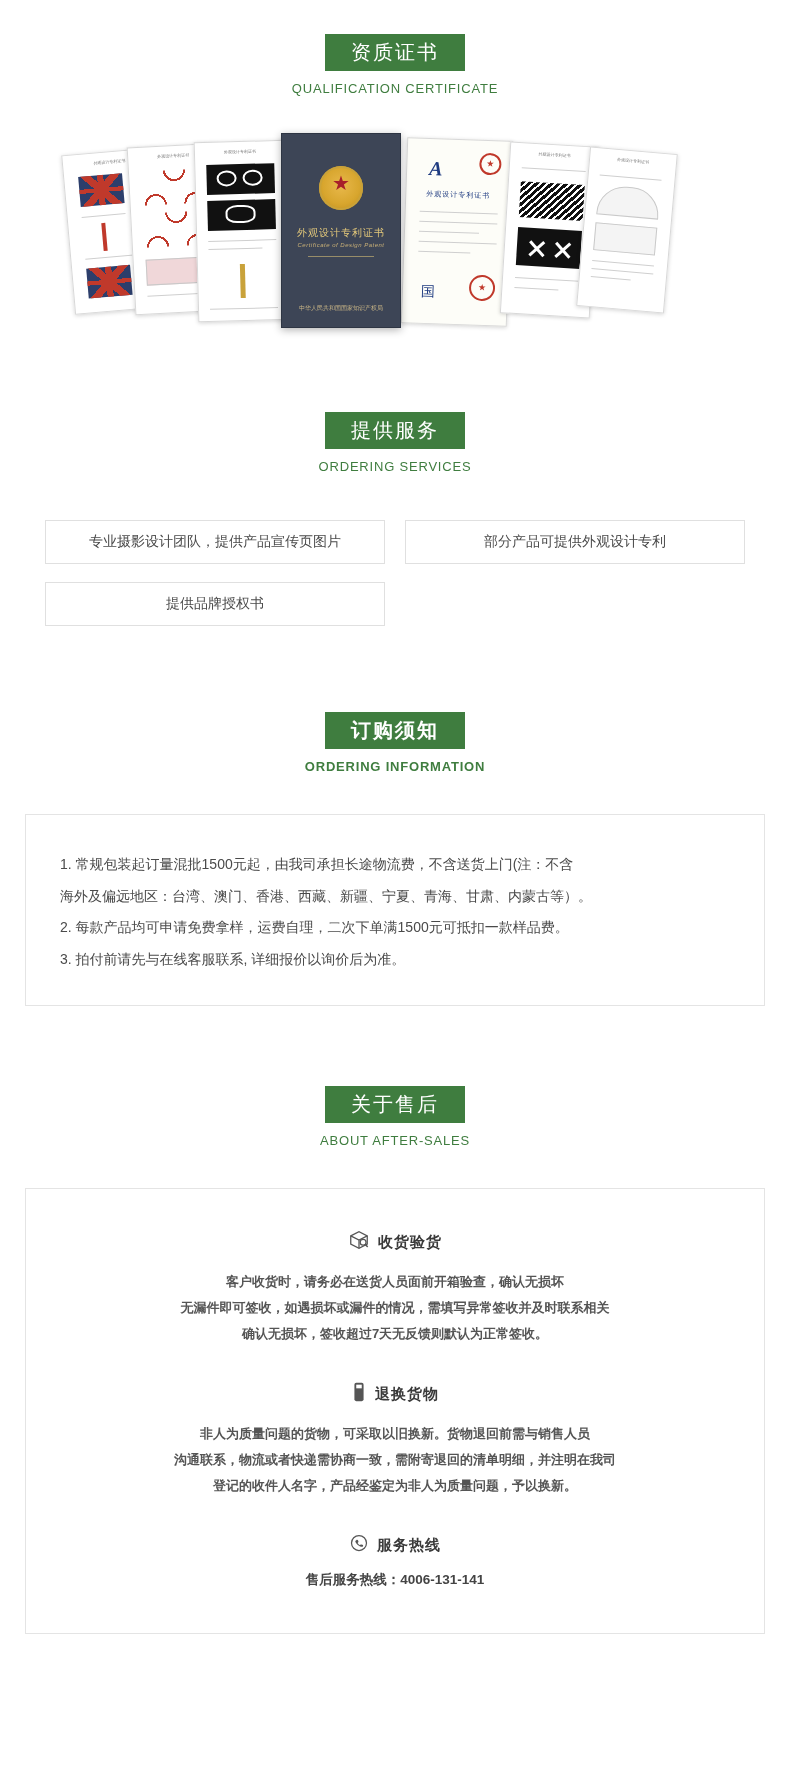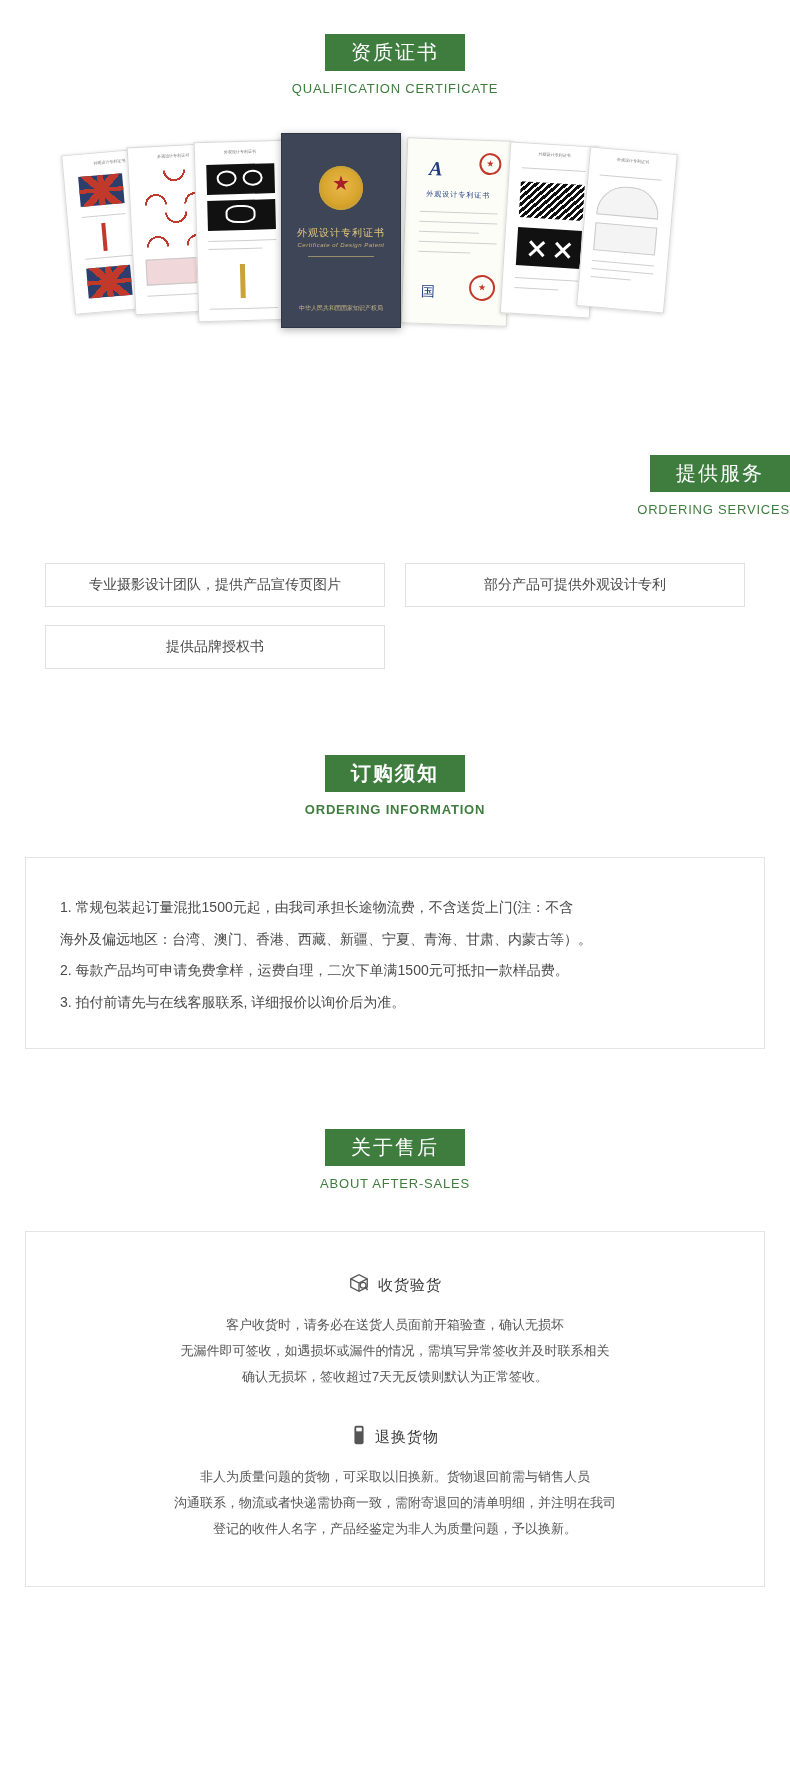--- a/index.html
+++ b/index.html
@@ -191,21 +191,21 @@
 
   
   .panel-after {
     margin: 40px auto 0;
     width: 740px;
     border: 1px solid #e4e4e4;
     background: #fff;
     padding: 40px 30px 44px;
     text-align: center;
   }
-  .as-block { margin-bottom: 34px; }
+  .as-block { margin-bottom: 34px; font-weight: bold; }
   .as-block:last-child { margin-bottom: 0; }
   .as-head {
     display: flex; align-items: center; justify-content: center; gap: 8px;
     margin-bottom: 14px;
   }
   .as-title { font-size: 15px; color: #3a3a3a; letter-spacing: 1px; }
   .as-body { font-size: 13px; line-height: 2; color: #555; }
   .as-phone { font-size: 13.5px; color: #444; }
 
   .ico { display: inline-block; vertical-align: middle; }
@@ -301,21 +301,21 @@
       <div class="line" style="left:11px; top:26px; width:62px;"></div>
       <div class="graybox" style="left:11px; top:36px; width:62px; height:30px; border-radius:28px 28px 0 0;"></div>
       <div class="graybox" style="left:11px; top:74px; width:62px; height:28px;"></div>
       <div class="line" style="left:11px; top:112px; width:62px;"></div>
       <div class="line" style="left:11px; top:120px; width:62px;"></div>
       <div class="line" style="left:11px; top:128px; width:40px;"></div>
     </div>
   </div>
 </div>
 
-<div class="section-head" style="margin-top:107px;text-align:right;">
+<div class="section-head" style="margin-top:64px;">
   <div class="head-badge">提供服务</div>
   <div class="head-sub">ORDERING SERVICES</div>
 </div>
 
 <div class="services">
   <div class="svc-box">专业摄影设计团队，提供产品宣传页图片</div>
   <div class="svc-box">部分产品可提供外观设计专利</div>
   <div class="svc-box">提供品牌授权书</div>
 </div>
 
@@ -367,16 +367,28 @@
       </span>
       <span class="as-title">退换货物</span>
     </div>
     <div class="as-body">
       <div>非人为质量问题的货物，可采取以旧换新。货物退回前需与销售人员</div>
       <div>沟通联系，物流或者快递需协商一致，需附寄退回的清单明细，并注明在我司</div>
       <div>登记的收件人名字，产品经鉴定为非人为质量问题，予以换新。</div>
     </div>
   </div>
 
+  <div class="as-block">
+    <div class="as-head">
+      <span class="ico">
+        <svg width="20" height="20" viewBox="0 0 24 24" fill="none" stroke="#555" stroke-width="1.5">
+          <circle cx="12" cy="12" r="9"></circle>
+          <path d="M8.5 9.2c0-.7.6-1.2 1.2-1.2.6 0 1 .4 1.2 1l.4 1.2c.1.5 0 .9-.4 1.2l-.6.5c.6 1.2 1.6 2.2 2.8 2.8l.5-.6c.3-.4.7-.5 1.2-.4l1.2.4c.6.2 1 .6 1 1.2 0 .6-.5 1.2-1.2 1.2-3.7 0-8.3-4.6-8.3-7.3z" fill="#555" stroke="none"></path>
+        </svg>
+      </span>
+      <span class="as-title">服务热线</span>
+    </div>
+    <div class="as-phone">售后服务热线：4006-131-141</div>
+  </div>
 
 </div>
 
 <div style="height:60px;"></div>
 
 </body></html>

